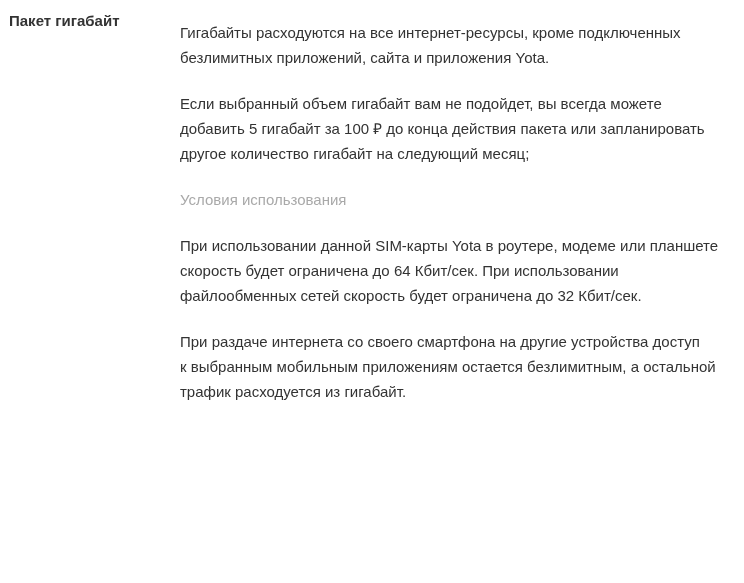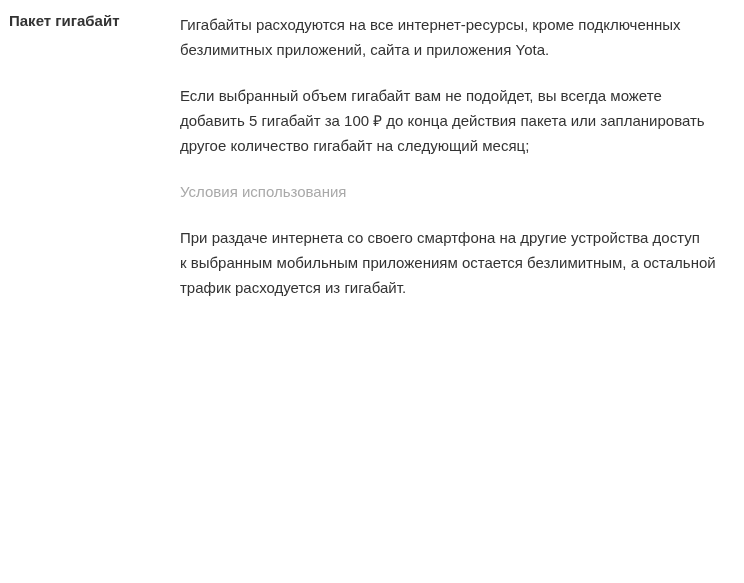--- a/index.html
+++ b/index.html
@@ -31,21 +31,21 @@
     font-weight: bold;
     line-height: 25px;
     color: #333333;
   }
   .content-col {
     flex: 1 1 auto;
     max-width: 564px;
     min-width: 0;
   }
   .content-col p {
-    margin: 4px 0 21px 0;
+    margin: 12px 0 21px 0;
     font-size: 15px;
     line-height: 25px;
     white-space: pre-line;
     color: #333333;
   }
   .content-col p.muted-heading {
     color: #a9a9a9;
   }
 </style>
 </head>
@@ -55,17 +55,20 @@
   <div class="label-col">
     <div class="row-label">Пакет гигабайт</div>
   </div>
   <div class="content-col">
     <p>Гигабайты расходуются на все интернет-ресурсы, кроме подключенных
 безлимитных приложений, сайта и приложения Yota.</p>
     <p>Если выбранный объем гигабайт вам не подойдет, вы всегда можете
 добавить 5 гигабайт за 100 ₽ до конца действия пакета или запланировать
 другое количество гигабайт на следующий месяц;</p>
     <p class="muted-heading">Условия использования</p>
+    <p>При использовании данной SIM-карты Yota в роутере, модеме или планшете
+скорость будет ограничена до 64 Кбит/сек. При использовании
+файлообменных сетей скорость будет ограничена до 32 Кбит/сек.</p>
     <p>При раздаче интернета со своего смартфона на другие устройства доступ
 к выбранным мобильным приложениям остается безлимитным, а остальной
 трафик расходуется из гигабайт.</p>
   </div>
 </div>
 
 </body></html>

